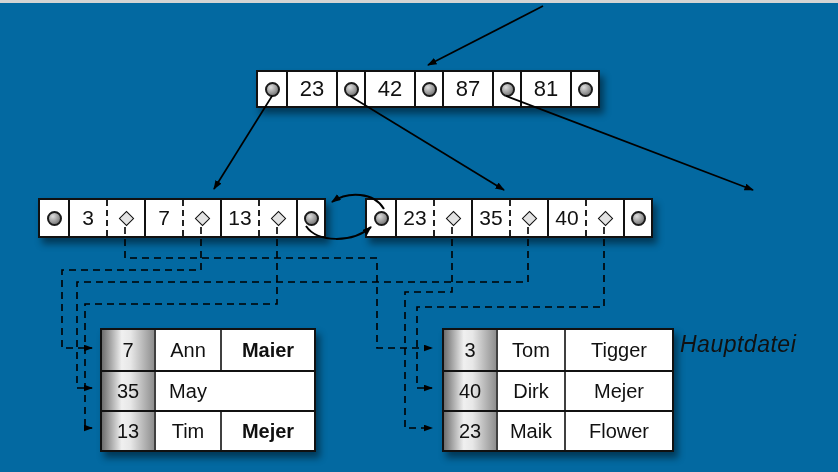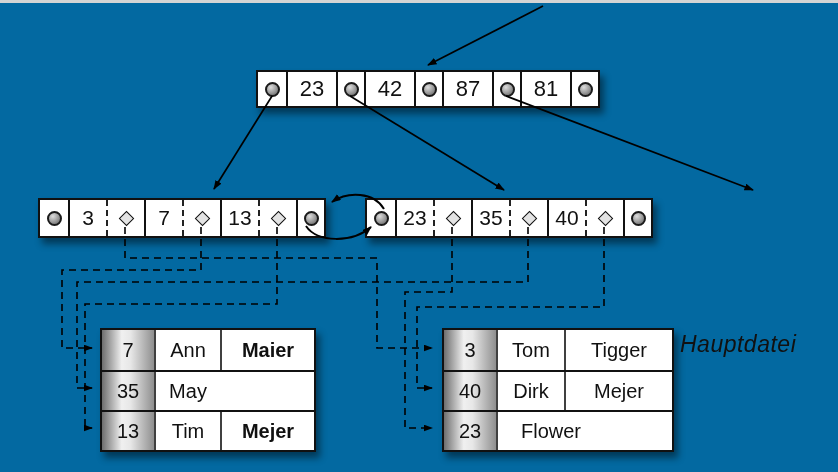--- a/index.html
+++ b/index.html
@@ -185,20 +185,21 @@
       <div class="dcell ncol">Tom</div>
       <div class="dcell scol">Tigger</div>
     </div>
     <div class="drow">
       <div class="dcell kcol">40</div>
       <div class="dcell ncol">Dirk</div>
       <div class="dcell scol">Mejer</div>
     </div>
     <div class="drow">
       <div class="dcell kcol">23</div>
+      <div class="dcell ncol">Maik</div>
       <div class="dcell scol">Flower</div>
     </div>
   </div>
 
   <div class="side-label" style="left:680px; top:331px;">Hauptdatei</div>
 
   <svg class="overlay" width="838" height="472" viewBox="0 0 838 472">
     <defs>
       <marker id="arr" markerWidth="11" markerHeight="9" refX="8.5" refY="3.5" orient="auto" markerUnits="userSpaceOnUse">
         <path d="M0,0 L9.5,3.5 L0,7 Z" fill="#000"></path>

